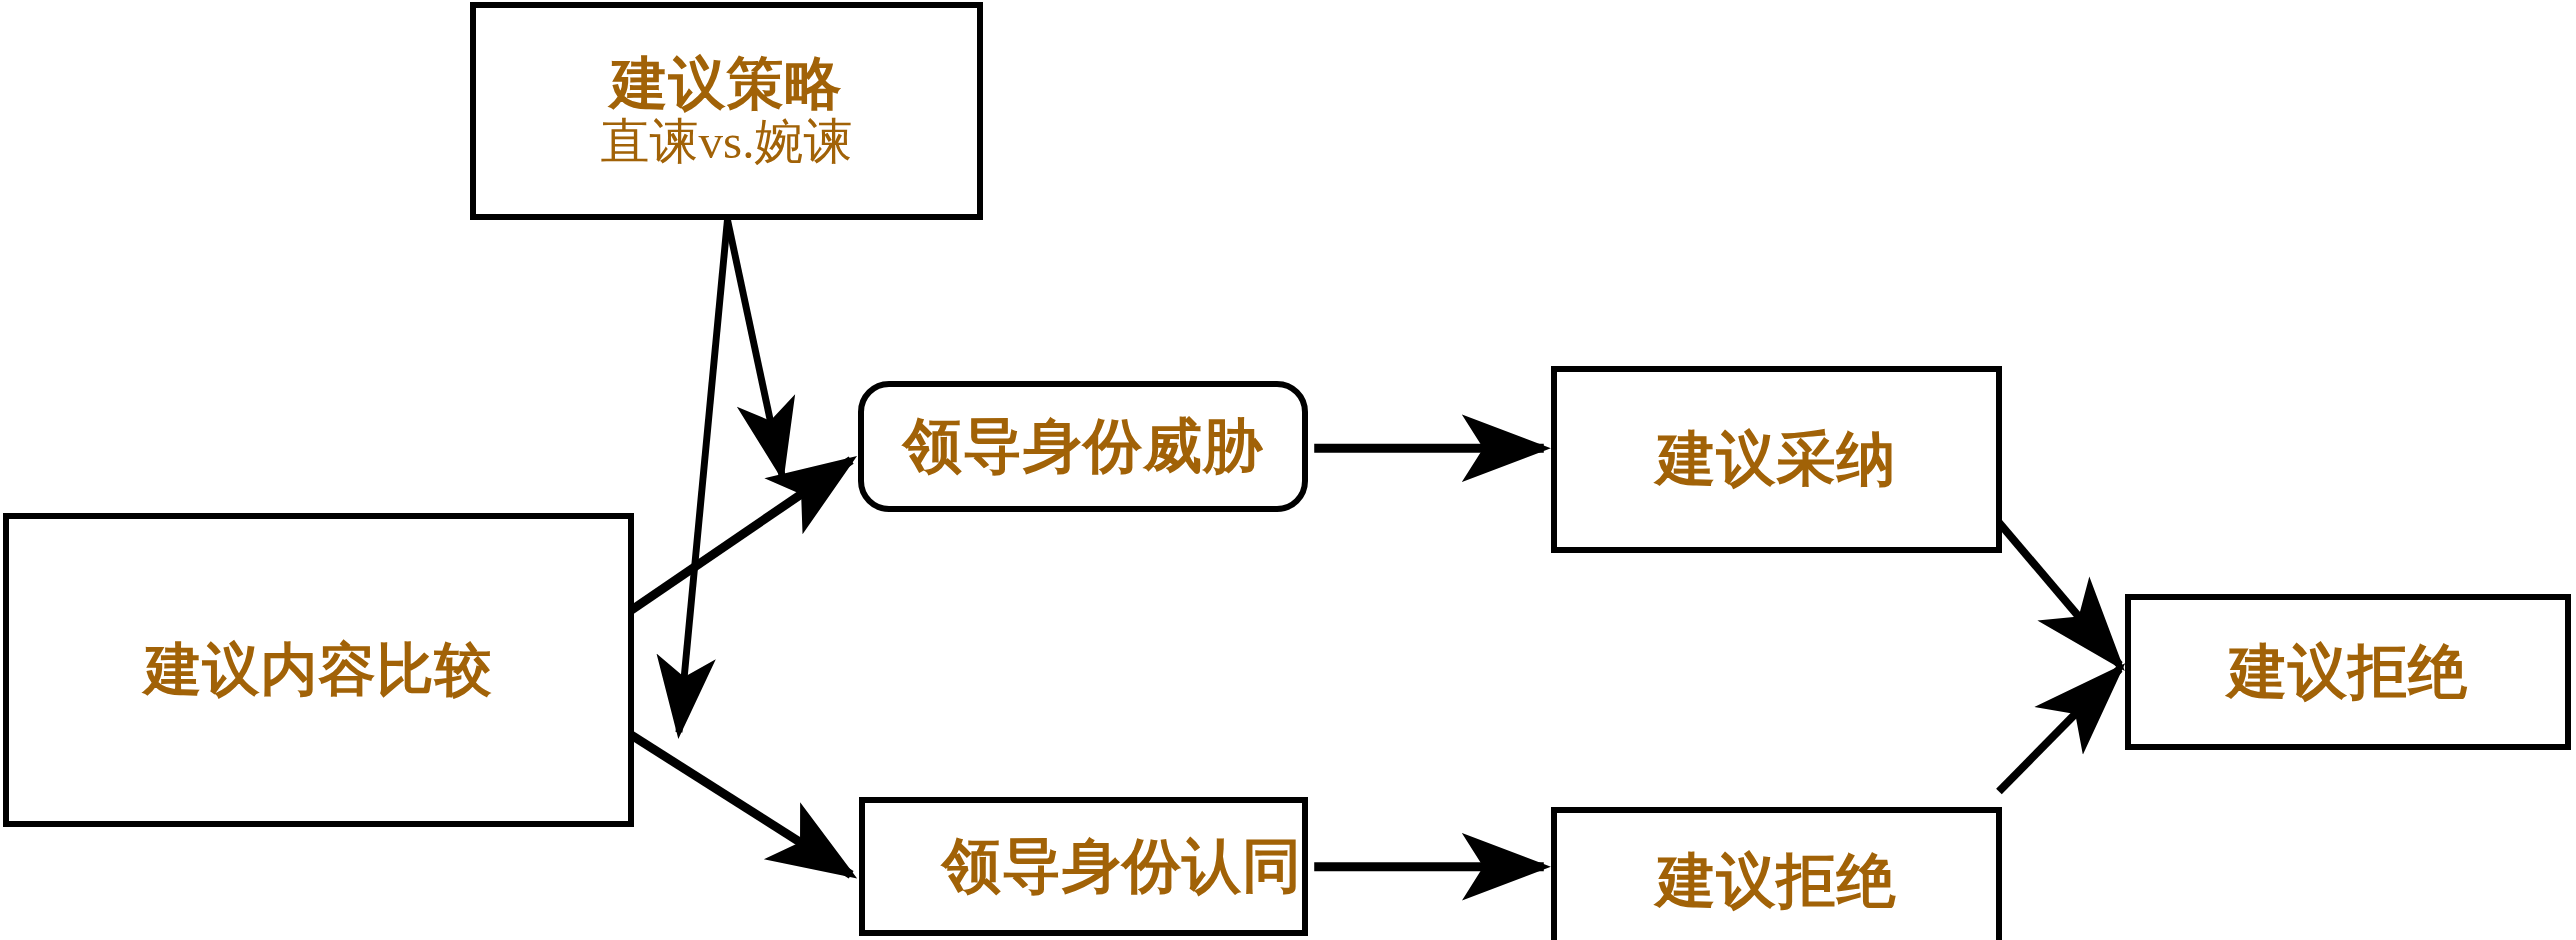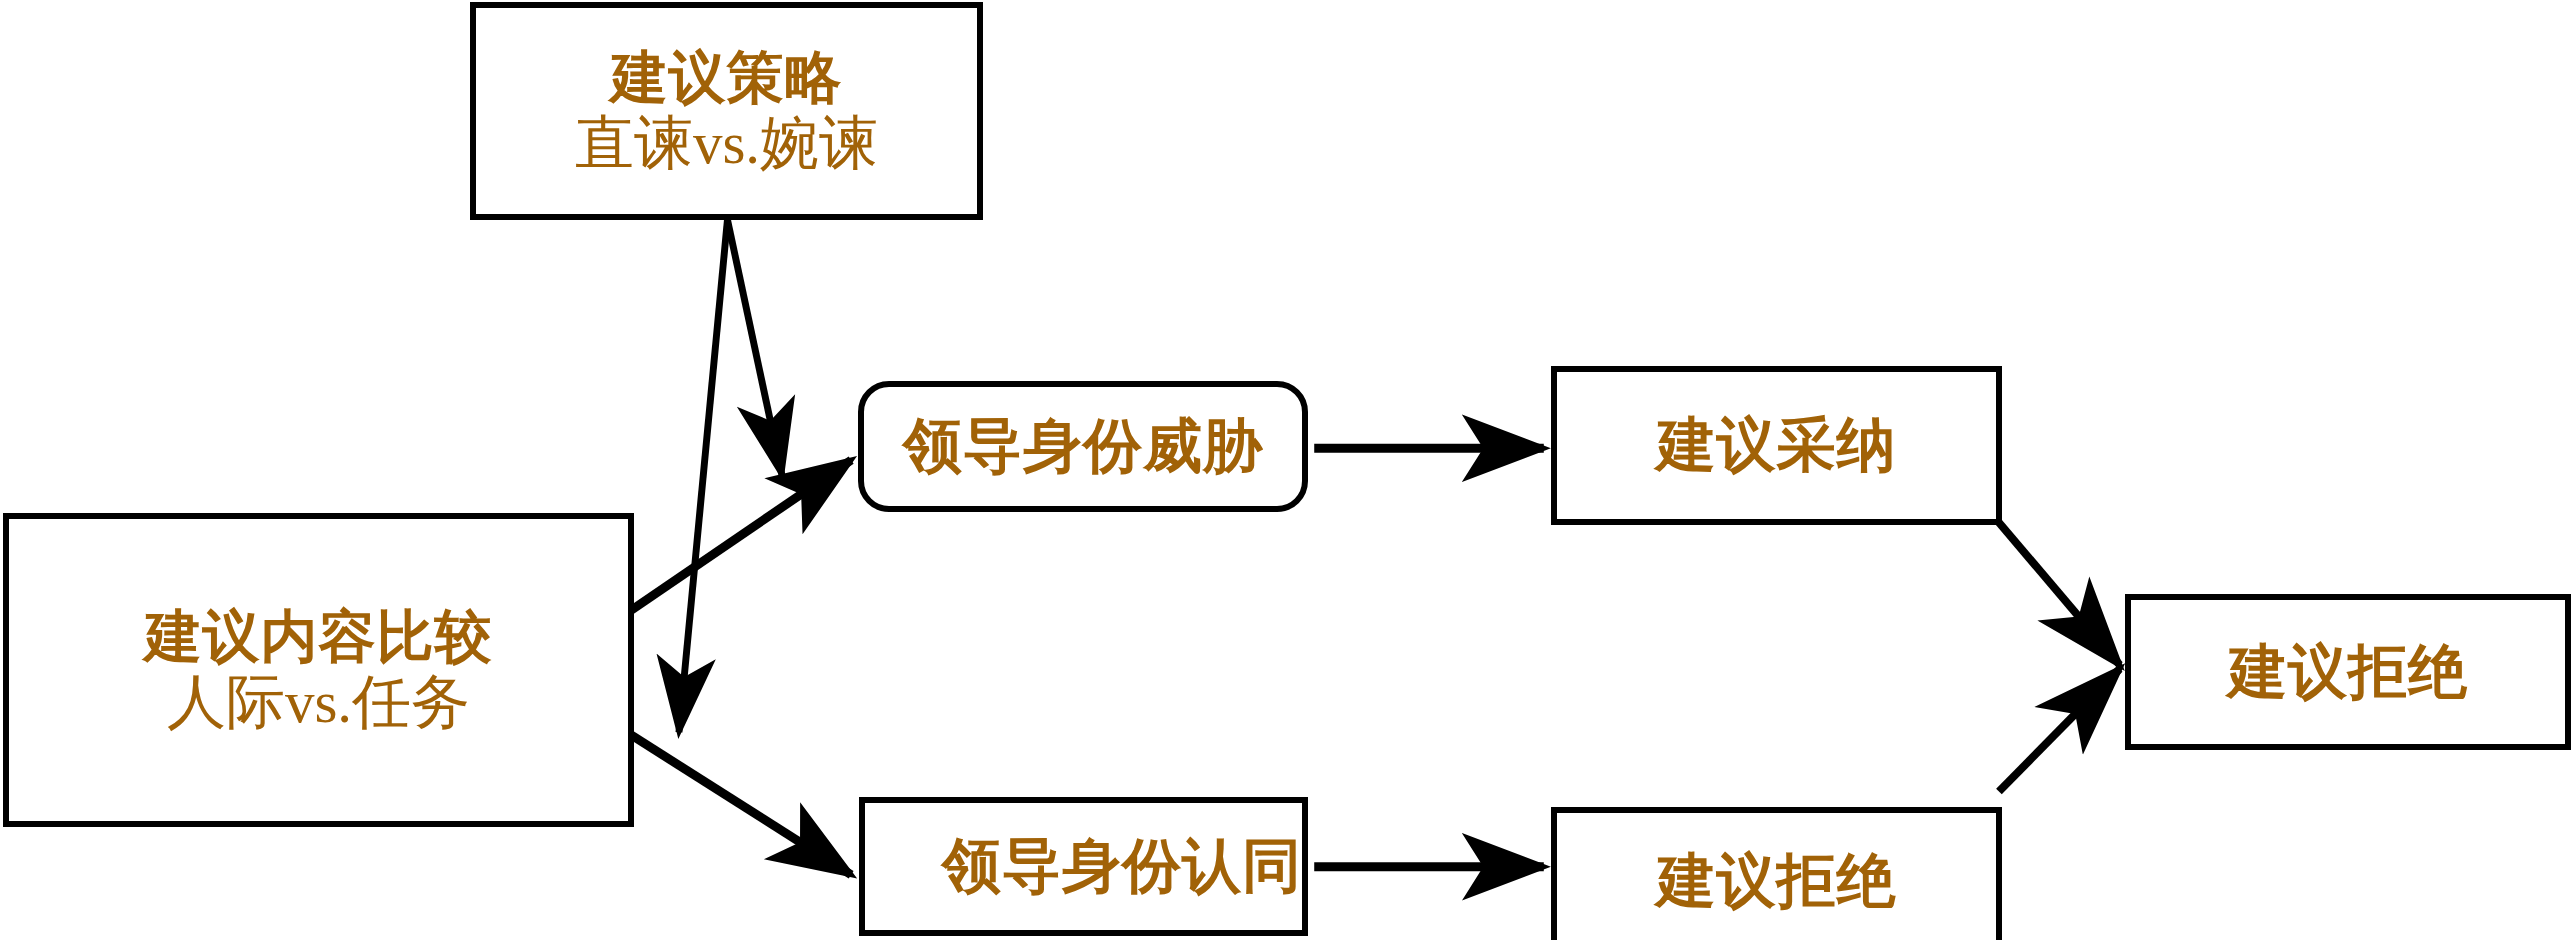--- a/index.html
+++ b/index.html
@@ -42,33 +42,33 @@
   .node .ln-bold {
     font-family: "Liberation Sans", sans-serif;
     font-weight: bold;
     font-size: 57px;
     letter-spacing: 1px;
     white-space: nowrap;
   }
   .node .ln-serif {
     font-family: "Liberation Serif", serif;
     font-weight: normal;
-    font-size: 59px;
+    font-size: 49px;
     letter-spacing: 0px;
     white-space: nowrap;
   }
   .node.single .ln-bold {
     font-size: 59px;
   }
   
   #node-strategy   { left: 470px;  top: 2px;   width: 513px; height: 218px; }
   #node-content    { left: 3px;    top: 513px; width: 631px; height: 314px; }
   #node-threat     { left: 858px;  top: 381px; width: 450px; height: 131px; border-radius: 31px; }
   #node-affirm     { left: 859px;  top: 797px; width: 449px; height: 139px; align-items: flex-end; }
-  #node-adopt      { left: 1551px; top: 366px; width: 451px; height: 159px; }
+  #node-adopt      { left: 1551px; top: 366px; width: 451px; height: 187px; }
   #node-reject     { left: 1551px; top: 787px; width: 451px; height: 148px; margin-top: 20px; }
   #node-efficacy   { left: 2125px; top: 594px; width: 446px; height: 156px; }
 </style>
 </head>
 <body>
 
 <div id="canvas">
 
   <svg id="edge-layer" viewBox="0 0 2603 950" width="2576" height="940" xmlns="http://www.w3.org/2000/svg">
     <defs>
@@ -97,21 +97,20 @@
     <line x1="735" y1="222" x2="686" y2="740" stroke="#000000" stroke-width="7" marker-end="url(#ah-thin)"></line>
   </svg>
 
   <div class="node" id="node-strategy">
     <div class="ln-bold">建议策略</div>
     <div class="ln-serif">直谏vs.婉谏</div>
   </div>
 
   <div class="node" id="node-content">
     <div class="ln-bold">建议内容比较</div>
-    <div class="ln-serif">人际vs.任务</div>
   </div>
 
   <div class="node single" id="node-threat">
     <div class="ln-bold">领导身份威胁</div>
   </div>
 
   <div class="node single" id="node-affirm">
     <div class="ln-bold">领导身份认同</div>
   </div>
 

